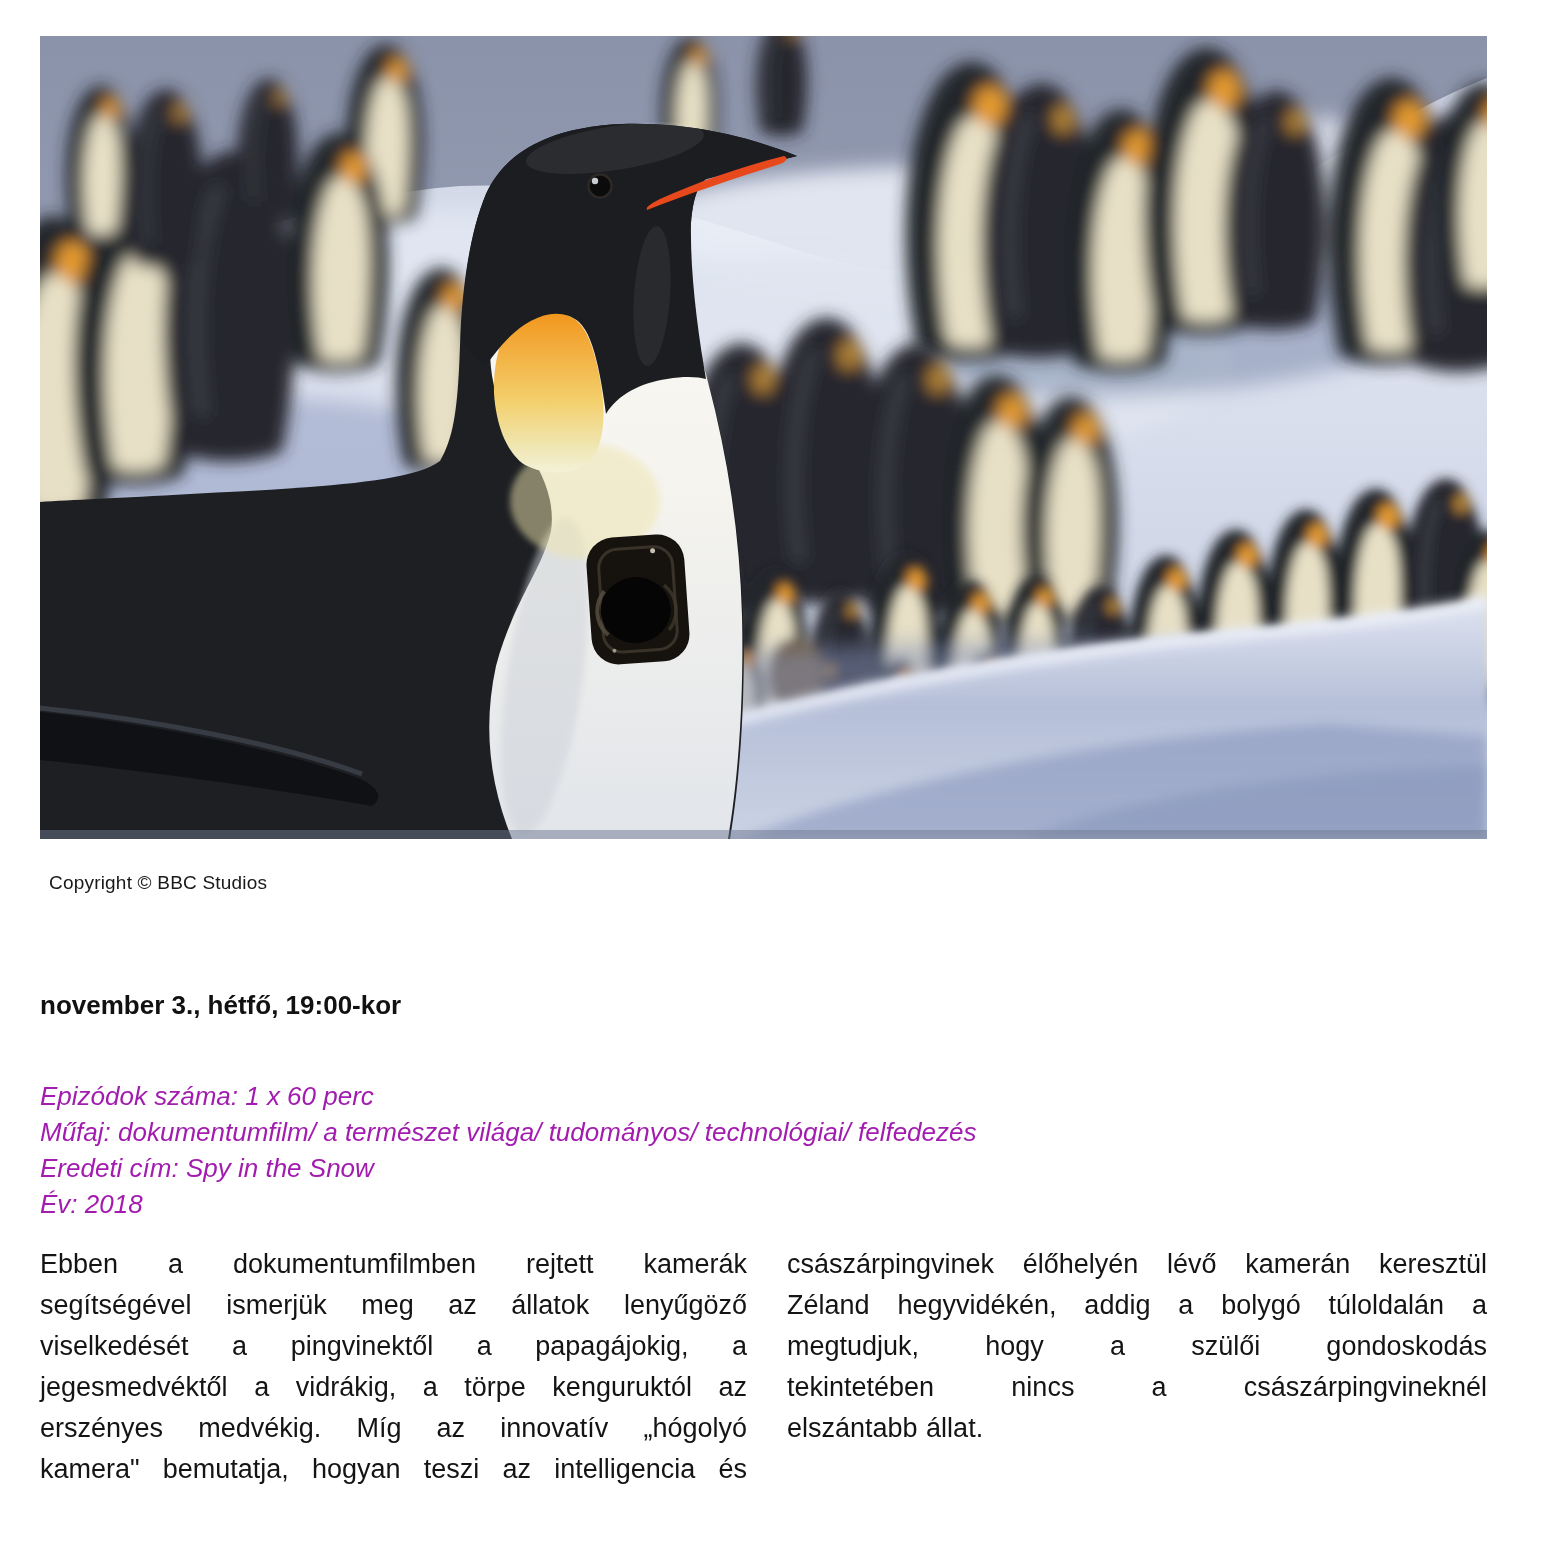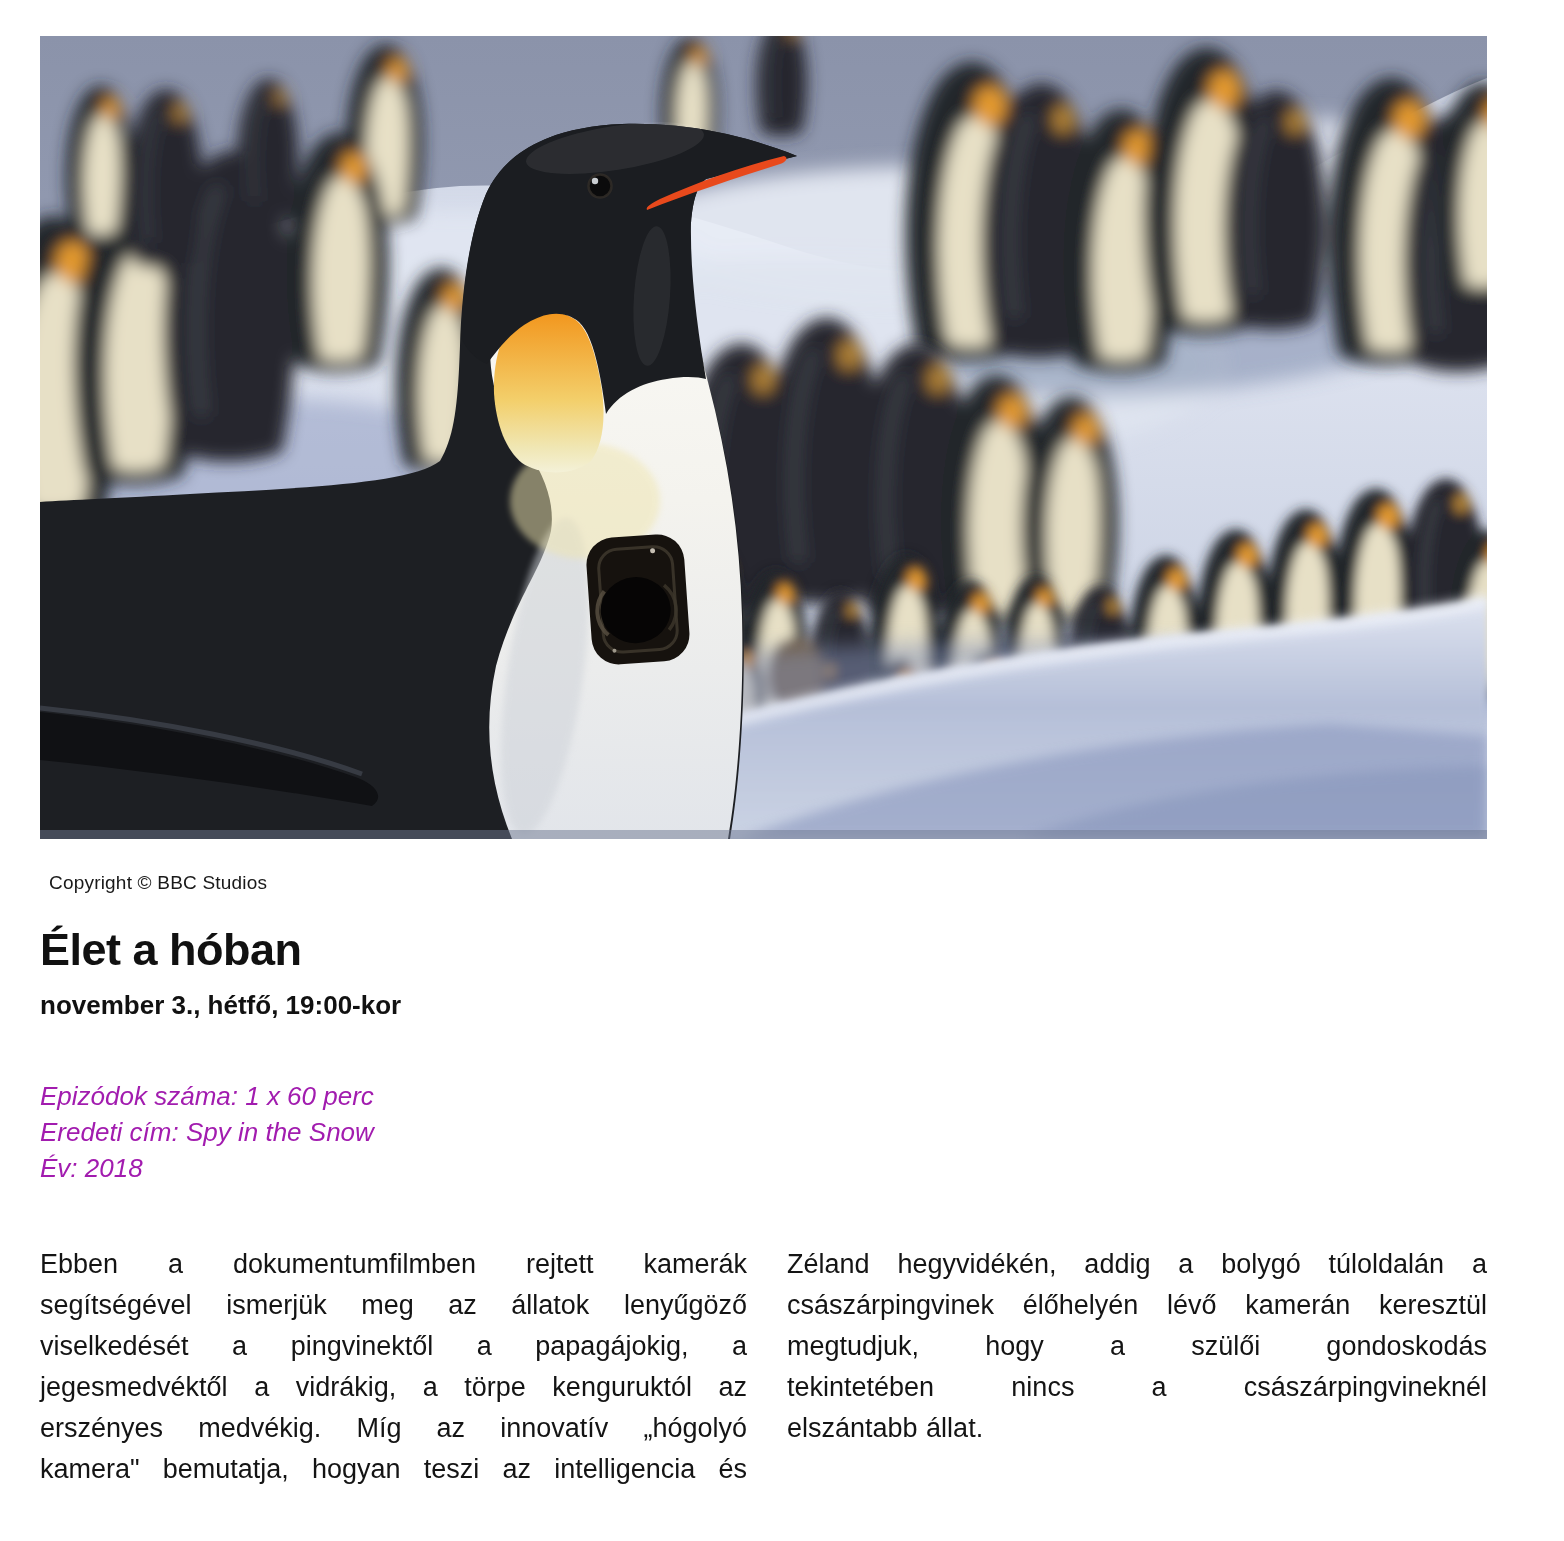--- a/index.html
+++ b/index.html
@@ -223,40 +223,40 @@
           <path d="M0,672 C115,684 240,708 322,738" stroke="#4d525e" stroke-width="5" fill="none" opacity="0.55"></path>
         </g>
       </g>
 
       <rect x="0" y="794" width="1447" height="9" fill="#6e7890" opacity="0.5"></rect>
     </svg>
   </div>
 
   <div class="caption">Copyright © BBC Studios</div>
 
-  <h1 class="title">Élet a hóban</h1>
   <h2 class="subtitle">november 3., hétfő, 19:00-kor</h2>
 
   <div class="meta">
       <div class="meta-line">Epizódok száma: 1 x 60 perc</div>
+      <div class="meta-line">Műfaj: dokumentumfilm/ a természet világa/ tudományos/ technológiai/ felfedezés</div>
       <div class="meta-line">Eredeti cím: Spy in the Snow</div>
       <div class="meta-line">Év: 2018</div>
     </div>
 
   <div class="columns">
     <div class="col col-left">
         <div class="body-line">Ebben a dokumentumfilmben rejtett kamerák</div>
         <div class="body-line">segítségével ismerjük meg az állatok lenyűgöző</div>
         <div class="body-line">viselkedését a pingvinektől a papagájokig, a</div>
         <div class="body-line">jegesmedvéktől a vidrákig, a törpe kenguruktól az</div>
         <div class="body-line">erszényes medvékig. Míg az innovatív „hógolyó</div>
         <div class="body-line">kamera" bemutatja, hogyan teszi az intelligencia és</div>
       </div>
     <div class="col col-right">
+        <div class="body-line">császárpingvinek élőhelyén lévő kamerán keresztül</div>
         <div class="body-line">Zéland hegyvidékén, addig a bolygó túloldalán a</div>
-        <div class="body-line">császárpingvinek élőhelyén lévő kamerán keresztül</div>
         <div class="body-line">megtudjuk, hogy a szülői gondoskodás</div>
         <div class="body-line">tekintetében nincs a császárpingvineknél</div>
         <div class="body-line">elszántabb állat.</div>
       </div>
   </div>
 
 </div>
 
 </body></html>

